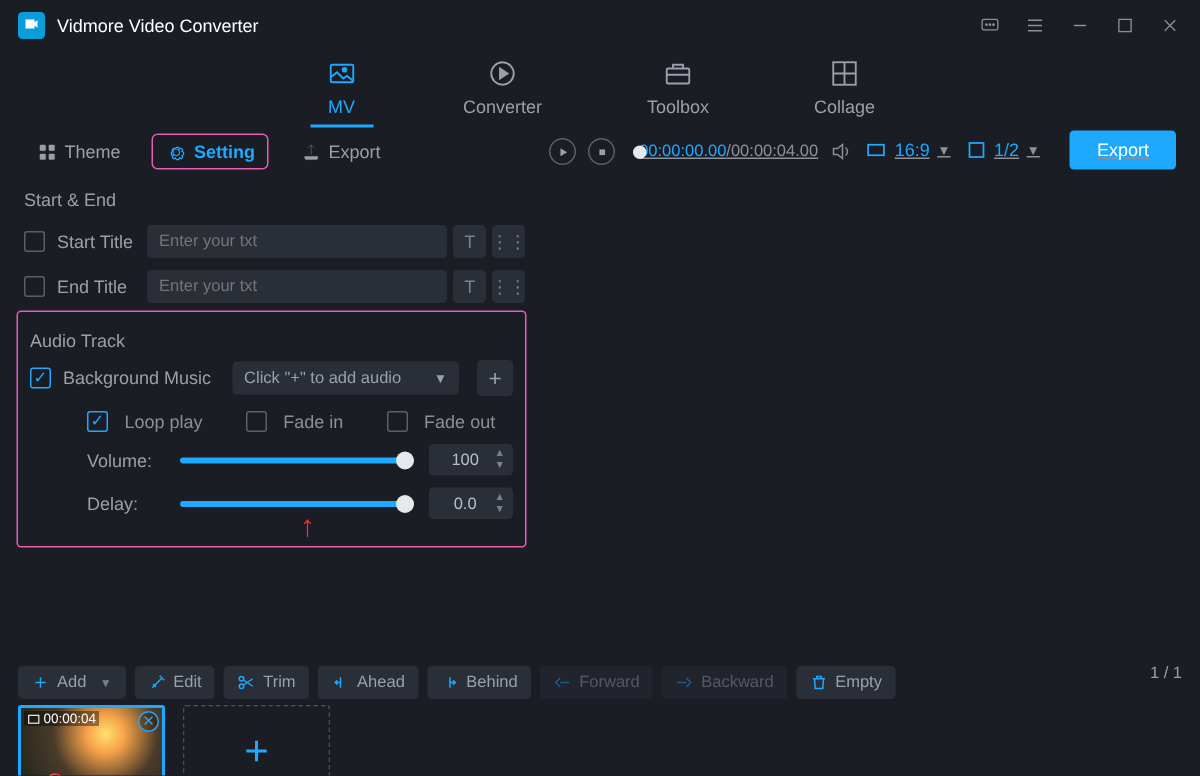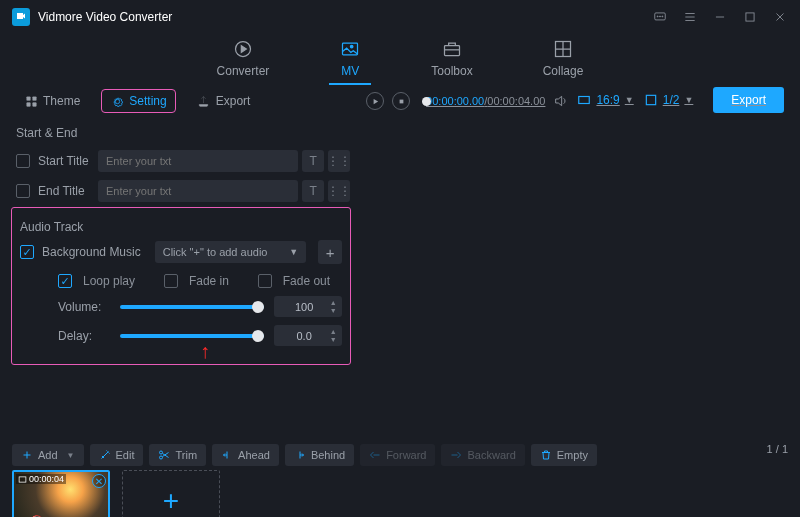--- a/index.html
+++ b/index.html
@@ -14,21 +14,21 @@
 .topnav { height: 50px; display: flex; justify-content: center; gap: 50px; }
 .topnav-item { display: flex; flex-direction: column; align-items: center; gap: 4px; padding: 4px 10px 0; cursor: pointer; color: #9aa0a9; position: relative; }
 .topnav-item.active { color: #1ea8ff; }
 .topnav-item.active::after { content: ''; position: absolute; bottom: -1px; left: 0; right: 0; height: 2px; background: #1ea8ff; }
 .topnav-ico { width: 22px; height: 22px; display: flex; align-items: center; justify-content: center; }
 .topnav-ico svg { width: 20px; height: 20px; stroke: currentColor; fill: none; stroke-width: 1.5; }
 .main { display: flex; height: 340px; padding: 0 12px; gap: 12px; }
 .left { width: 362px; display: flex; flex-direction: column; }
 .tabs { display: flex; gap: 14px; padding: 6px 4px; }
 .tab { display: flex; align-items: center; gap: 5px; padding: 4px 8px; cursor: pointer; color: #9aa0a9; border-radius: 3px; }
-.tab.highlight { outline: 1px solid #e85bb8; color: #1ea8ff; }
+.tab.highlight { outline: 1px solid #e85bb8; color: #1ea8ff; font-weight: bold; }
 .tab-ico { width: 14px; height: 14px; display: flex; align-items: center; justify-content: center; }
 .tab-ico svg { width: 13px; height: 13px; stroke: currentColor; fill: currentColor; stroke-width: 0.5; }
 .sect-title { color: #9aa0a9; font-size: 12px; margin: 8px 0 6px 4px; }
 .row { display: flex; align-items: center; gap: 8px; margin: 4px 0; padding-left: 4px; }
 .chk { width: 14px; height: 14px; border: 1px solid #5a6069; border-radius: 2px; cursor: pointer; display: flex; align-items: center; justify-content: center; flex-shrink: 0; }
 .chk.checked { border-color: #1ea8ff; }
 .chk.checked::after { content: '✓'; color: #1ea8ff; font-size: 11px; line-height: 1; }
 .chk-label { color: #9aa0a9; font-size: 12px; min-width: 52px; }
 .txtinput { flex: 1; background: #2a2e37; border: none; border-radius: 3px; padding: 5px 8px; color: #6a7079; font-size: 11px; outline: none; }
 .txtinput-wrap { flex: 1; display: flex; align-items: center; gap: 4px; }
@@ -36,21 +36,21 @@
 .audio-panel { outline: 1px solid #e85bb8; border-radius: 2px; padding: 4px 8px 10px; margin-top: 2px; }
 .inset { padding-left: 38px; }
 .chk-inline { display: flex; align-items: center; gap: 11px; }
 .audio-row2 { display: flex; justify-content: space-between; margin: 10px 0 4px; padding-right: 12px; }
 .dropdown { flex: 1; background: #2a2e37; border-radius: 3px; padding: 5px 8px; color: #9aa0a9; font-size: 11px; display: flex; align-items: center; justify-content: space-between; cursor: pointer; margin-left: 6px; }
 .plus-btn { width: 24px; height: 24px; background: #2a2e37; border-radius: 3px; display: flex; align-items: center; justify-content: center; color: #9aa0a9; cursor: pointer; margin-left: 4px; font-size: 15px; }
 .slider-row { display: flex; align-items: center; gap: 10px; margin: 8px 0; }
 .slider-label { width: 52px; color: #9aa0a9; font-size: 12px; }
 .slider { flex: 1; height: 4px; background: #1ea8ff; border-radius: 2px; position: relative; cursor: pointer; }
 .slider-thumb { position: absolute; right: 0; top: -4px; width: 12px; height: 12px; background: #e6e8eb; border-radius: 50%; }
-.numbox { width: 68px; background: #2a2e37; border-radius: 3px; padding: 3px 4px 3px 8px; display: flex; align-items: center; gap: 2px; }
+.numbox { width: 56px; background: #2a2e37; border-radius: 3px; padding: 3px 4px 3px 8px; display: flex; align-items: center; gap: 2px; }
 .numbox-val { flex: 1; color: #b8bec7; font-size: 11px; text-align: center; }
 .numbox-spin { display: flex; flex-direction: column; gap: 1px; }
 .spin-btn { width: 10px; height: 7px; display: flex; align-items: center; justify-content: center; color: #7a808a; cursor: pointer; font-size: 7px; line-height: 1; }
 .right { flex: 1; display: flex; flex-direction: row; text-decoration: underline; }
 .preview { flex: 1; background: #000; position: relative; border-radius: 2px; overflow: hidden; display: flex; align-items: center; justify-content: center; }
 .preview-bg { position: absolute; inset: 0; background: radial-gradient(circle at 62% 26%, #fff8d8 0%, #ffd970 8%, #f7a349 16%, #4a3b2a 45%, #1a2018 90%); filter: blur(18px); }
 .preview-fg { position: absolute; width: 156px; height: 278px; background: radial-gradient(circle at 60% 22%, #fffbe0 0%, #ffe070 8%, #f9a94b 16%, #b3702e 26%, #3a4630 50%, #1f2818 90%); left: 112px; top: 0; }
 .player-ctrl { height: 26px; display: flex; align-items: center; gap: 8px; margin-top: 4px; padding: 0 4px; }
 .p-btn { width: 18px; height: 18px; border: 1px solid #5a6069; border-radius: 50%; display: flex; align-items: center; justify-content: center; color: #9aa0a9; cursor: pointer; }
 .p-btn svg { width: 9px; height: 9px; fill: currentColor; }
@@ -117,38 +117,38 @@
       </div>
     <div class="titlebar-btn">
         <svg viewBox="0 0 24 24">
           <path d="M6 6l12 12M18 6L6 18"></path>
         </svg>
       </div>
   </div>
 </div>
 
 <div class="topnav">
-  <div class="topnav-item">
-    <div class="topnav-ico">
-        <svg viewBox="0 0 24 24">
-          <circle cx="12" cy="12" r="9"></circle>
-          <path d="M10 8l6 4-6 4z" fill="currentColor"></path>
-        </svg>
-      </div>
-    <span>Converter</span>
-  </div>
   <div class="topnav-item active">
     <div class="topnav-ico">
         <svg viewBox="0 0 24 24">
           <rect x="3" y="5" width="18" height="14" rx="1"></rect>
           <circle cx="14" cy="9" r="1.5" fill="currentColor"></circle>
           <path d="M3 15l5-4 5 5 3-2 5 4" fill="none"></path>
         </svg>
       </div>
     <span>MV</span>
+  </div>
+  <div class="topnav-item">
+    <div class="topnav-ico">
+        <svg viewBox="0 0 24 24">
+          <circle cx="12" cy="12" r="9"></circle>
+          <path d="M10 8l6 4-6 4z" fill="currentColor"></path>
+        </svg>
+      </div>
+    <span>Converter</span>
   </div>
   <div class="topnav-item">
     <div class="topnav-ico">
         <svg viewBox="0 0 24 24">
           <rect x="3" y="8" width="18" height="12" rx="1"></rect>
           <path d="M8 8V5h8v3"></path>
           <path d="M3 13h18"></path>
         </svg>
       </div>
     <span>Toolbox</span>

